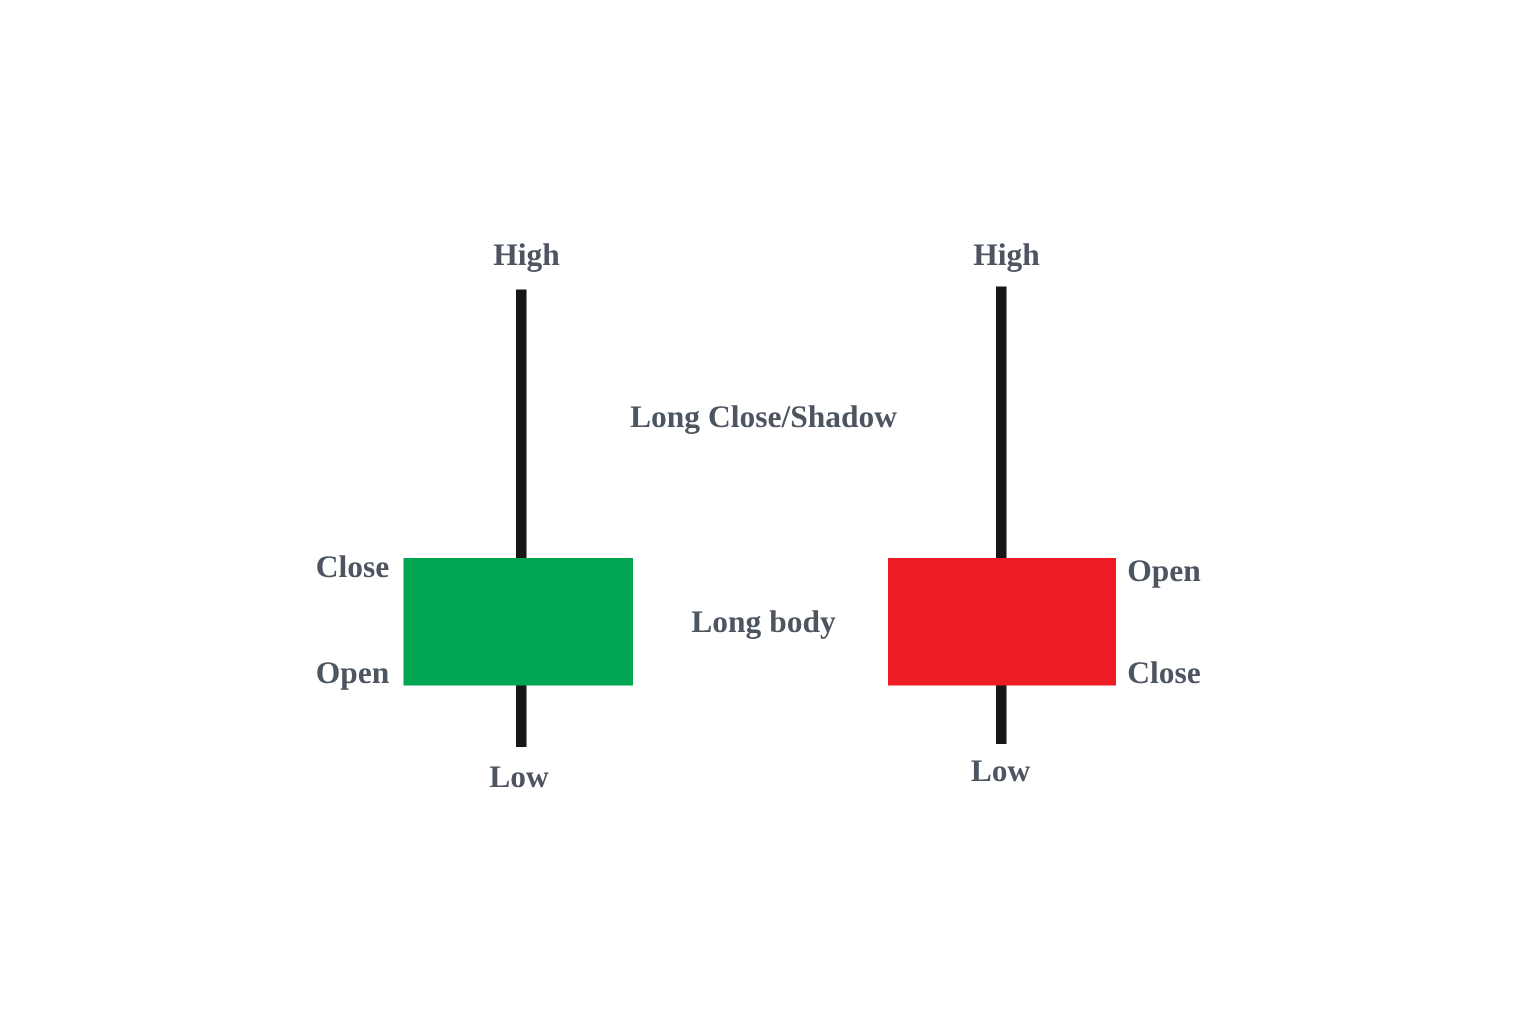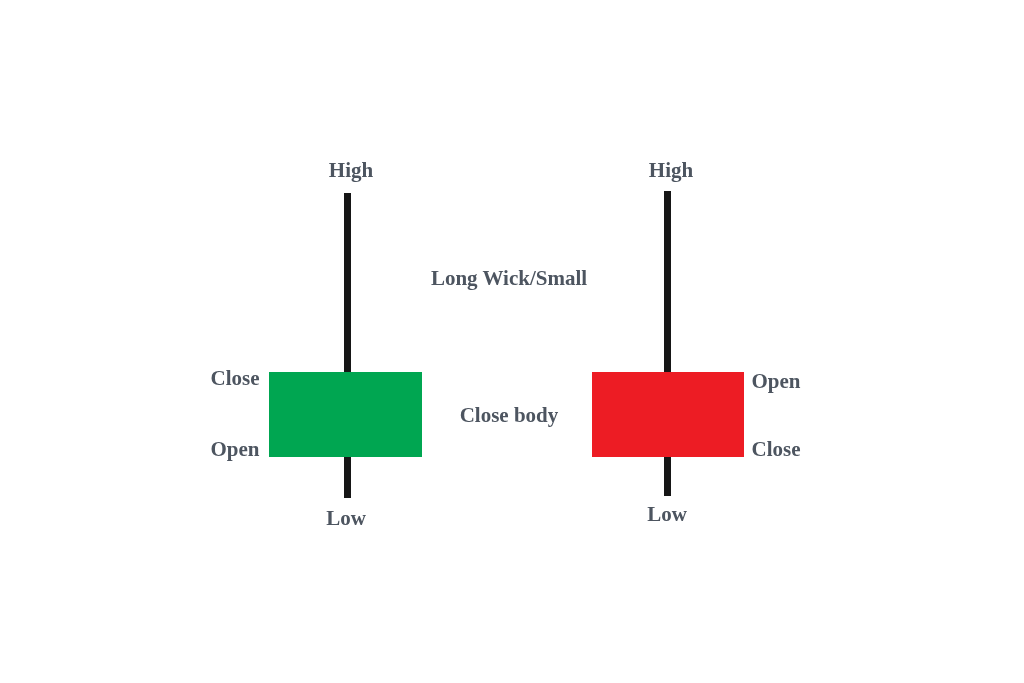--- a/index.html
+++ b/index.html
@@ -59,15 +59,15 @@
 
   <div>
     <div class="wick" id="r-wick" style="background-color: rgb(22, 22, 22);"></div>
     <div class="body" id="r-body" style="background-color: rgb(237, 28, 36);"></div>
     <div class="lbl" id="r-high" style="color: rgb(77, 85, 96);">High</div>
     <div class="lbl" id="r-open" style="color: rgb(77, 85, 96);">Open</div>
     <div class="lbl" id="r-close" style="color: rgb(77, 85, 96);">Close</div>
     <div class="lbl" id="r-low" style="color: rgb(77, 85, 96);">Low</div>
   </div>
 
-  <div class="lbl" id="wick-note" style="color: rgb(77, 85, 96);">Long Wick/Small</div>
-  <div class="lbl" id="body-note" style="color: rgb(77, 85, 96);">Close body</div>
+  <div class="lbl" id="wick-note" style="color: rgb(77, 85, 96);">Long Close/Shadow</div>
+  <div class="lbl" id="body-note" style="color: rgb(77, 85, 96);">Long body</div>
 </div>
 
 </body></html>

